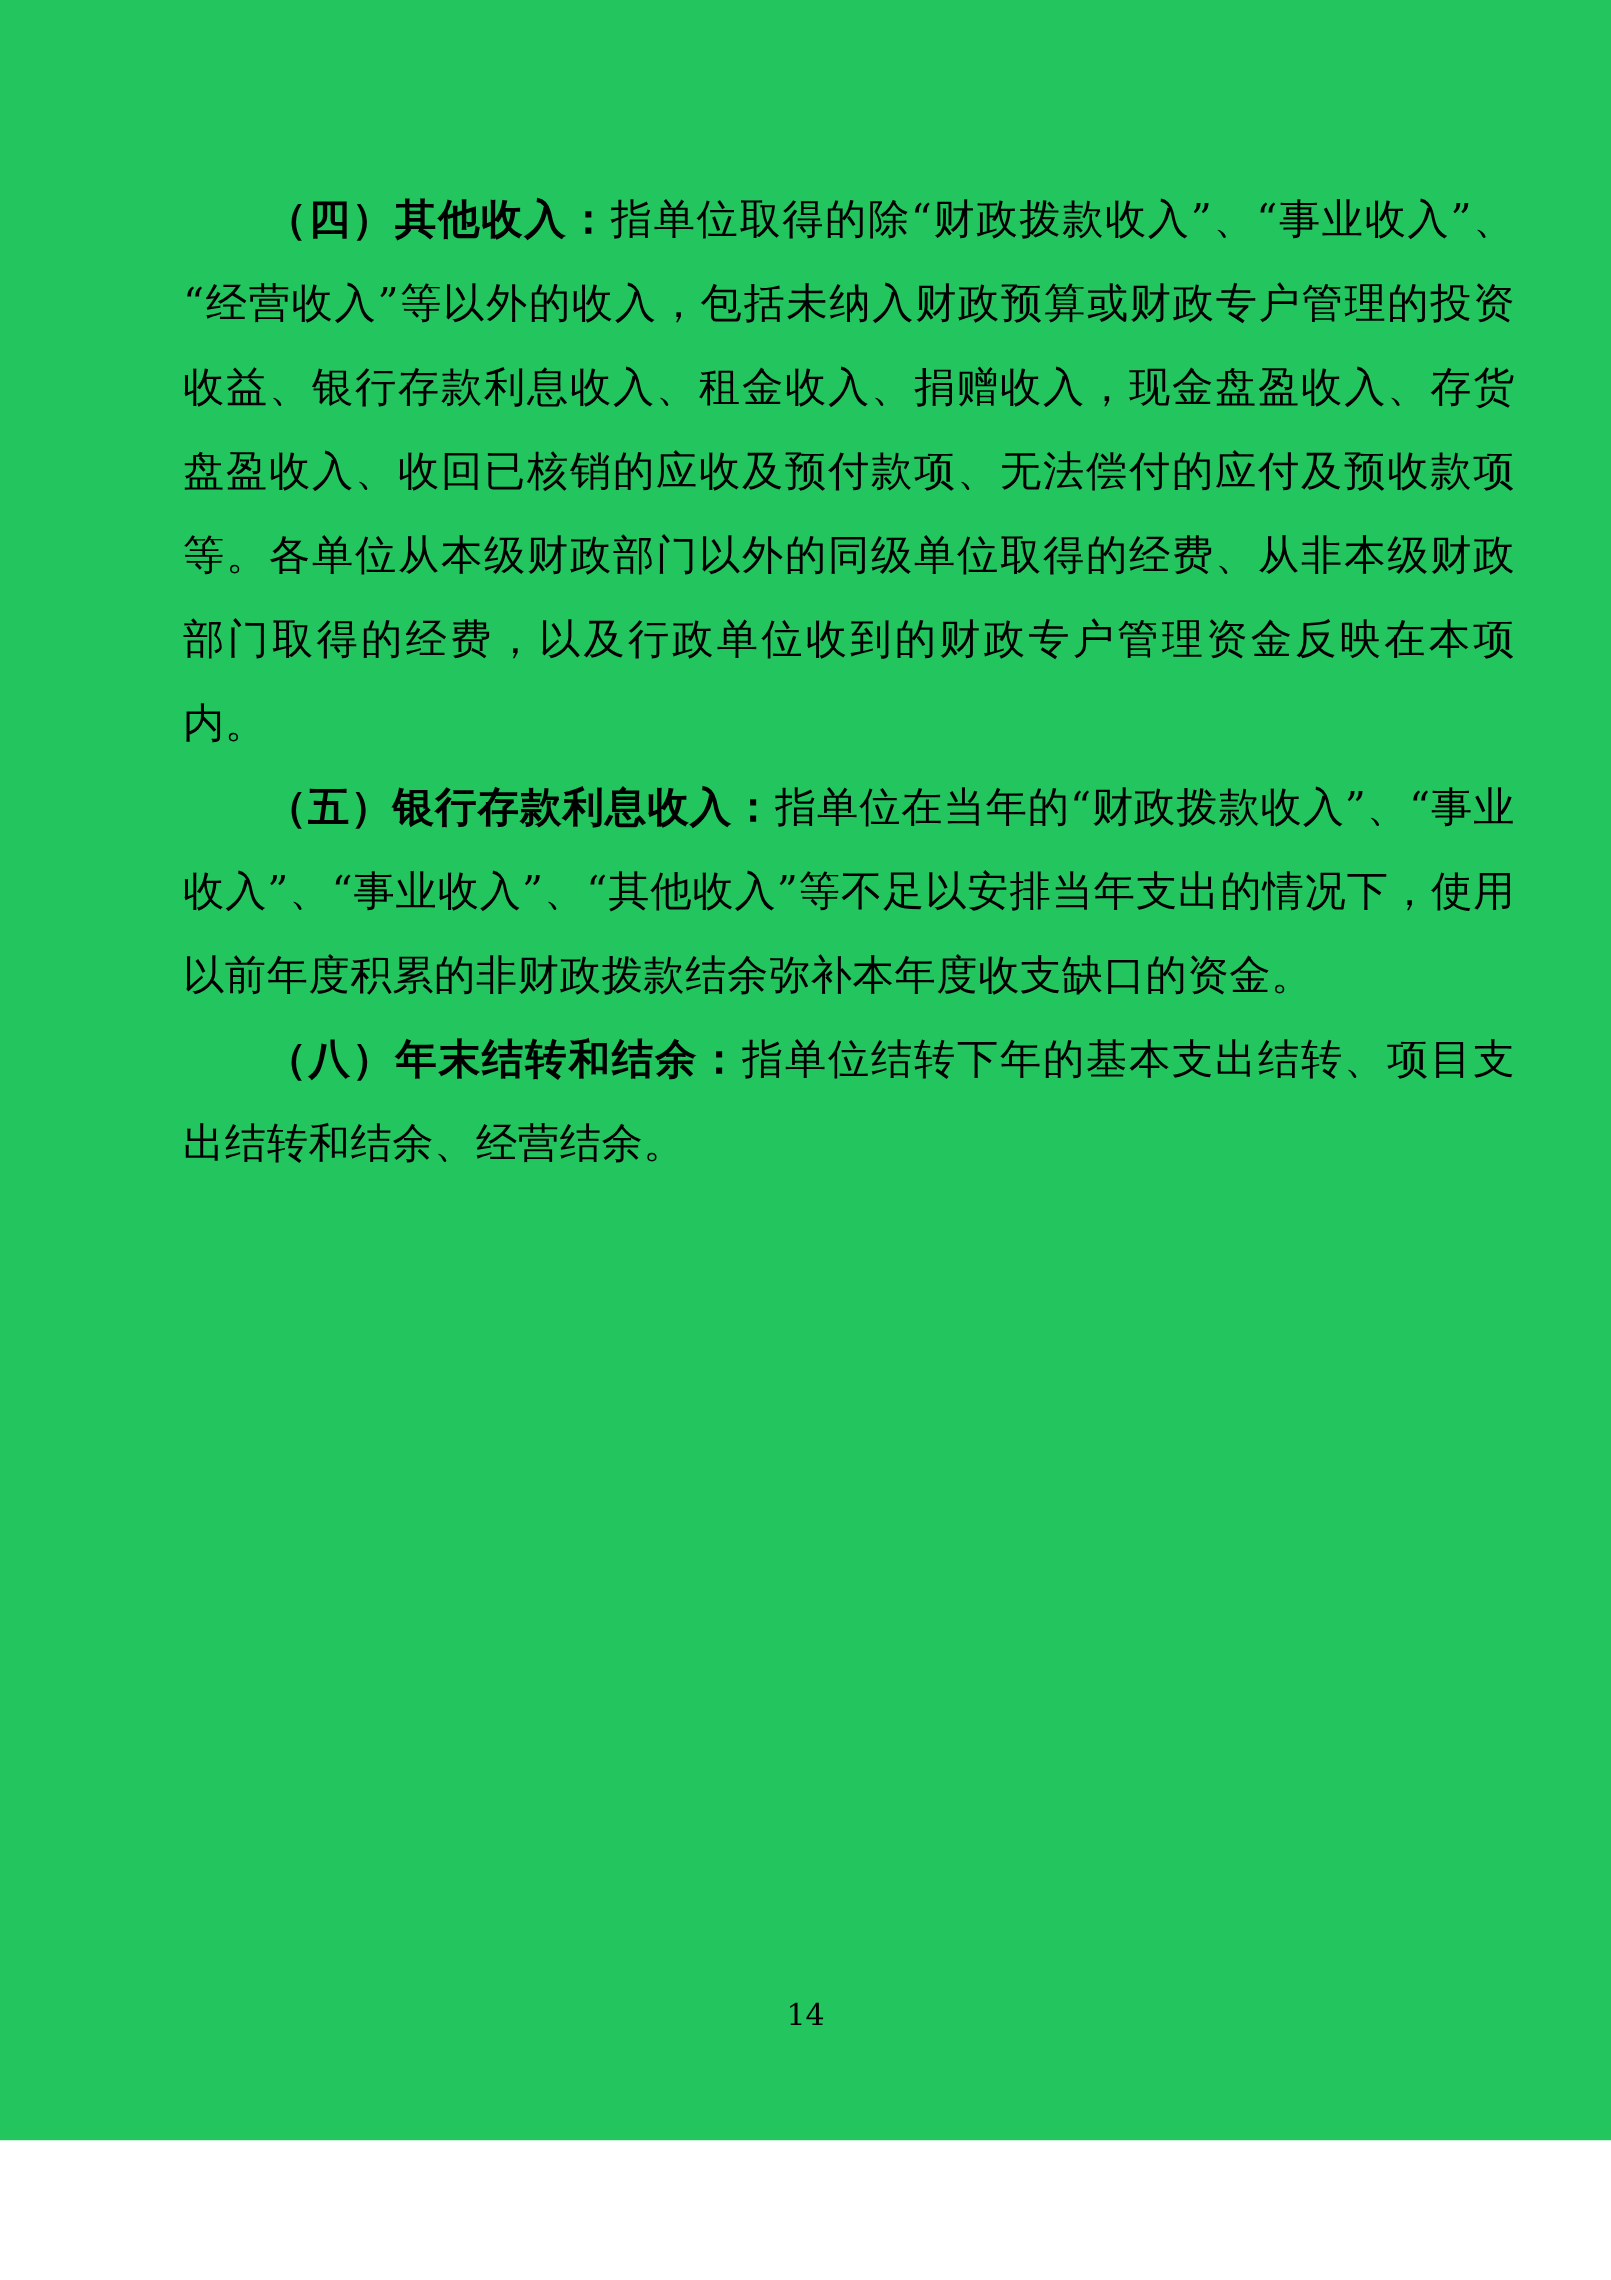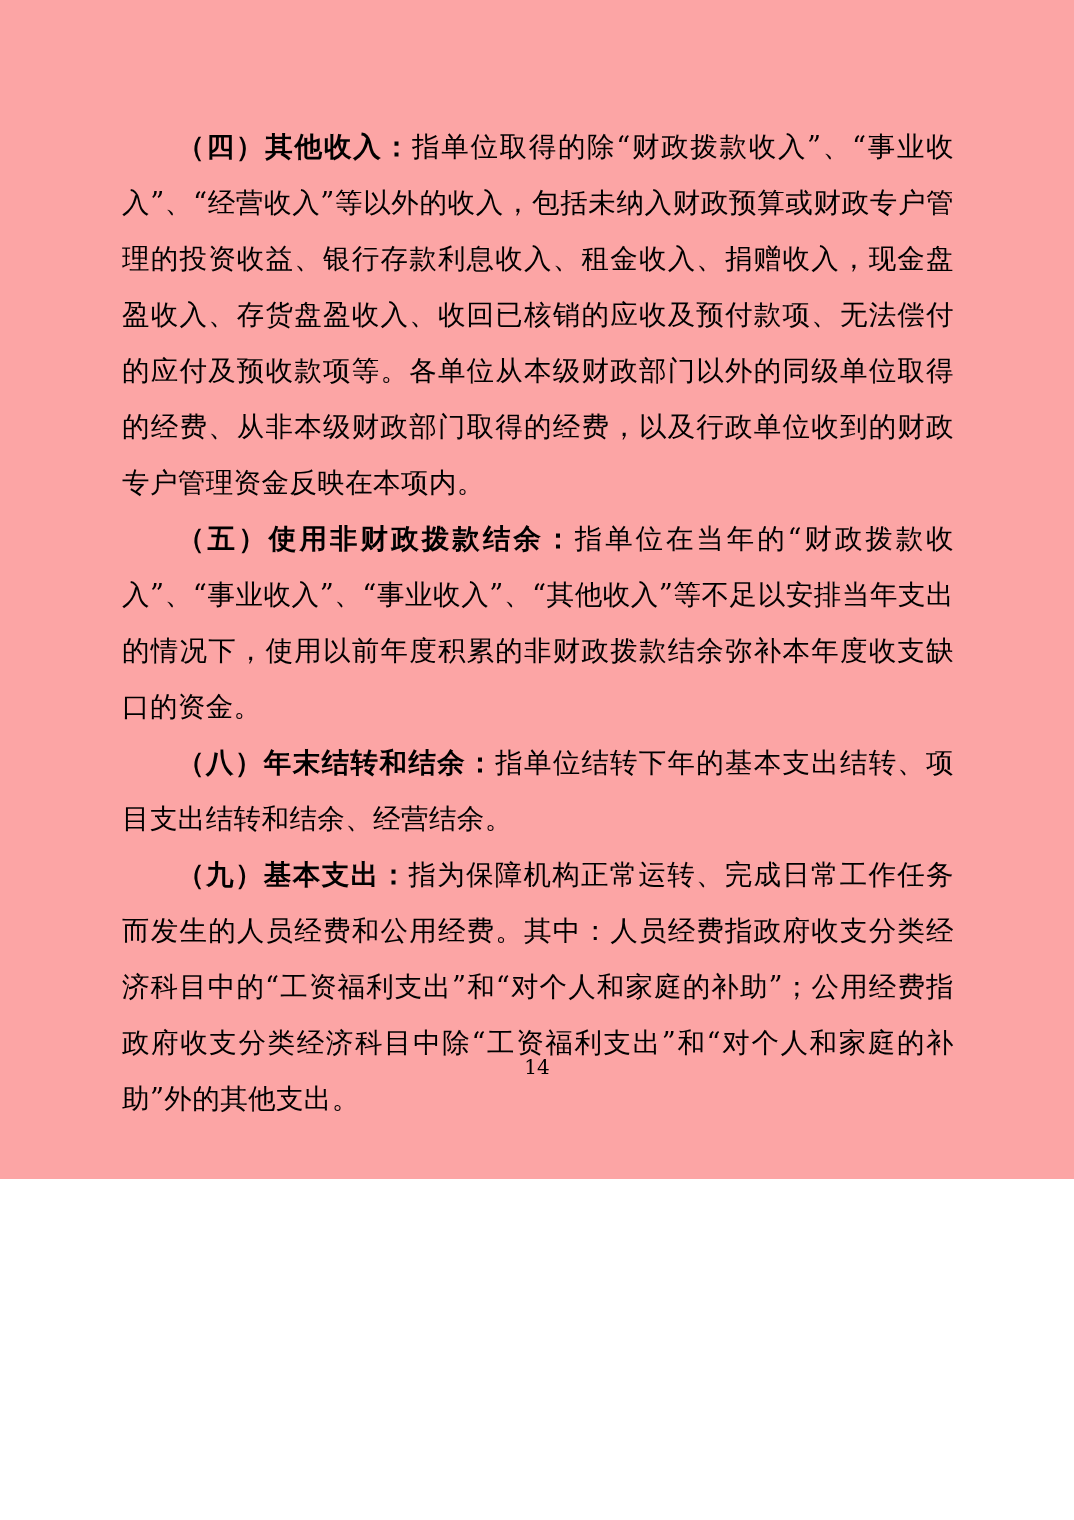--- a/index.html
+++ b/index.html
@@ -3,24 +3,24 @@
 <meta charset="utf-8">
 <style>
   html, body {
     margin: 0;
     padding: 0;
     background: #ffffff;
   }
   .page {
     position: relative;
     width: 1074px;
-    height: 1179px;
-    background: #fca5a5;
+    height: 1427px;
+    background: #22c55e;
     box-sizing: border-box;
-    padding: 118px 120px 40px 122px;
+    padding: 118px 64px 40px 122px;
     font-family: "DejaVu Serif", "Liberation Serif", serif;
     color: #000000;
   }
   .doc-body {
     font-size: 27.5px;
     line-height: 56px;
     text-align: justify;
     text-justify: inter-ideograph;
     letter-spacing: 0.4px;
   }
@@ -32,47 +32,44 @@
     margin-top: 0px;
   }
   .lead {
     font-weight: bold;
     letter-spacing: 0.6px;
   }
   .page-number {
     position: absolute;
     left: 0;
     right: 0;
-    bottom: 100px;
+    bottom: 72px;
     text-align: center;
     font-size: 20px;
     font-family: "DejaVu Serif", "Liberation Serif", serif;
     color: #000000;
   }
 </style>
 </head>
 <body>
 
 <div class="page">
   <div class="doc-body">
 
     <p class="para">
       <span class="lead">（四）其他收入：</span><span>指单位取得的除“财政拨款收入”、“事业收入”、“经营收入”等以外的收入，包括未纳入财政预算或财政专户管理的投资收益、银行存款利息收入、租金收入、捐赠收入，现金盘盈收入、存货盘盈收入、收回已核销的应收及预付款项、无法偿付的应付及预收款项等。各单位从本级财政部门以外的同级单位取得的经费、从非本级财政部门取得的经费，以及行政单位收到的财政专户管理资金反映在本项内。</span>
     </p>
 
     <p class="para">
-      <span class="lead">（五）使用非财政拨款结余：</span><span>指单位在当年的“财政拨款收入”、“事业收入”、“事业收入”、“其他收入”等不足以安排当年支出的情况下，使用以前年度积累的非财政拨款结余弥补本年度收支缺口的资金。</span>
+      <span class="lead">（五）银行存款利息收入：</span><span>指单位在当年的“财政拨款收入”、“事业收入”、“事业收入”、“其他收入”等不足以安排当年支出的情况下，使用以前年度积累的非财政拨款结余弥补本年度收支缺口的资金。</span>
     </p>
 
 
 
     <p class="para">
       <span class="lead">（八）年末结转和结余：</span><span>指单位结转下年的基本支出结转、项目支出结转和结余、经营结余。</span>
     </p>
 
-    <p class="para">
-      <span class="lead">（九）基本支出：</span><span>指为保障机构正常运转、完成日常工作任务而发生的人员经费和公用经费。其中：人员经费指政府收支分类经济科目中的“工资福利支出”和“对个人和家庭的补助”；公用经费指政府收支分类经济科目中除“工资福利支出”和“对个人和家庭的补助”外的其他支出。</span>
-    </p>
 
   </div>
 
   <div class="page-number">14</div>
 </div>
 
 </body></html>

